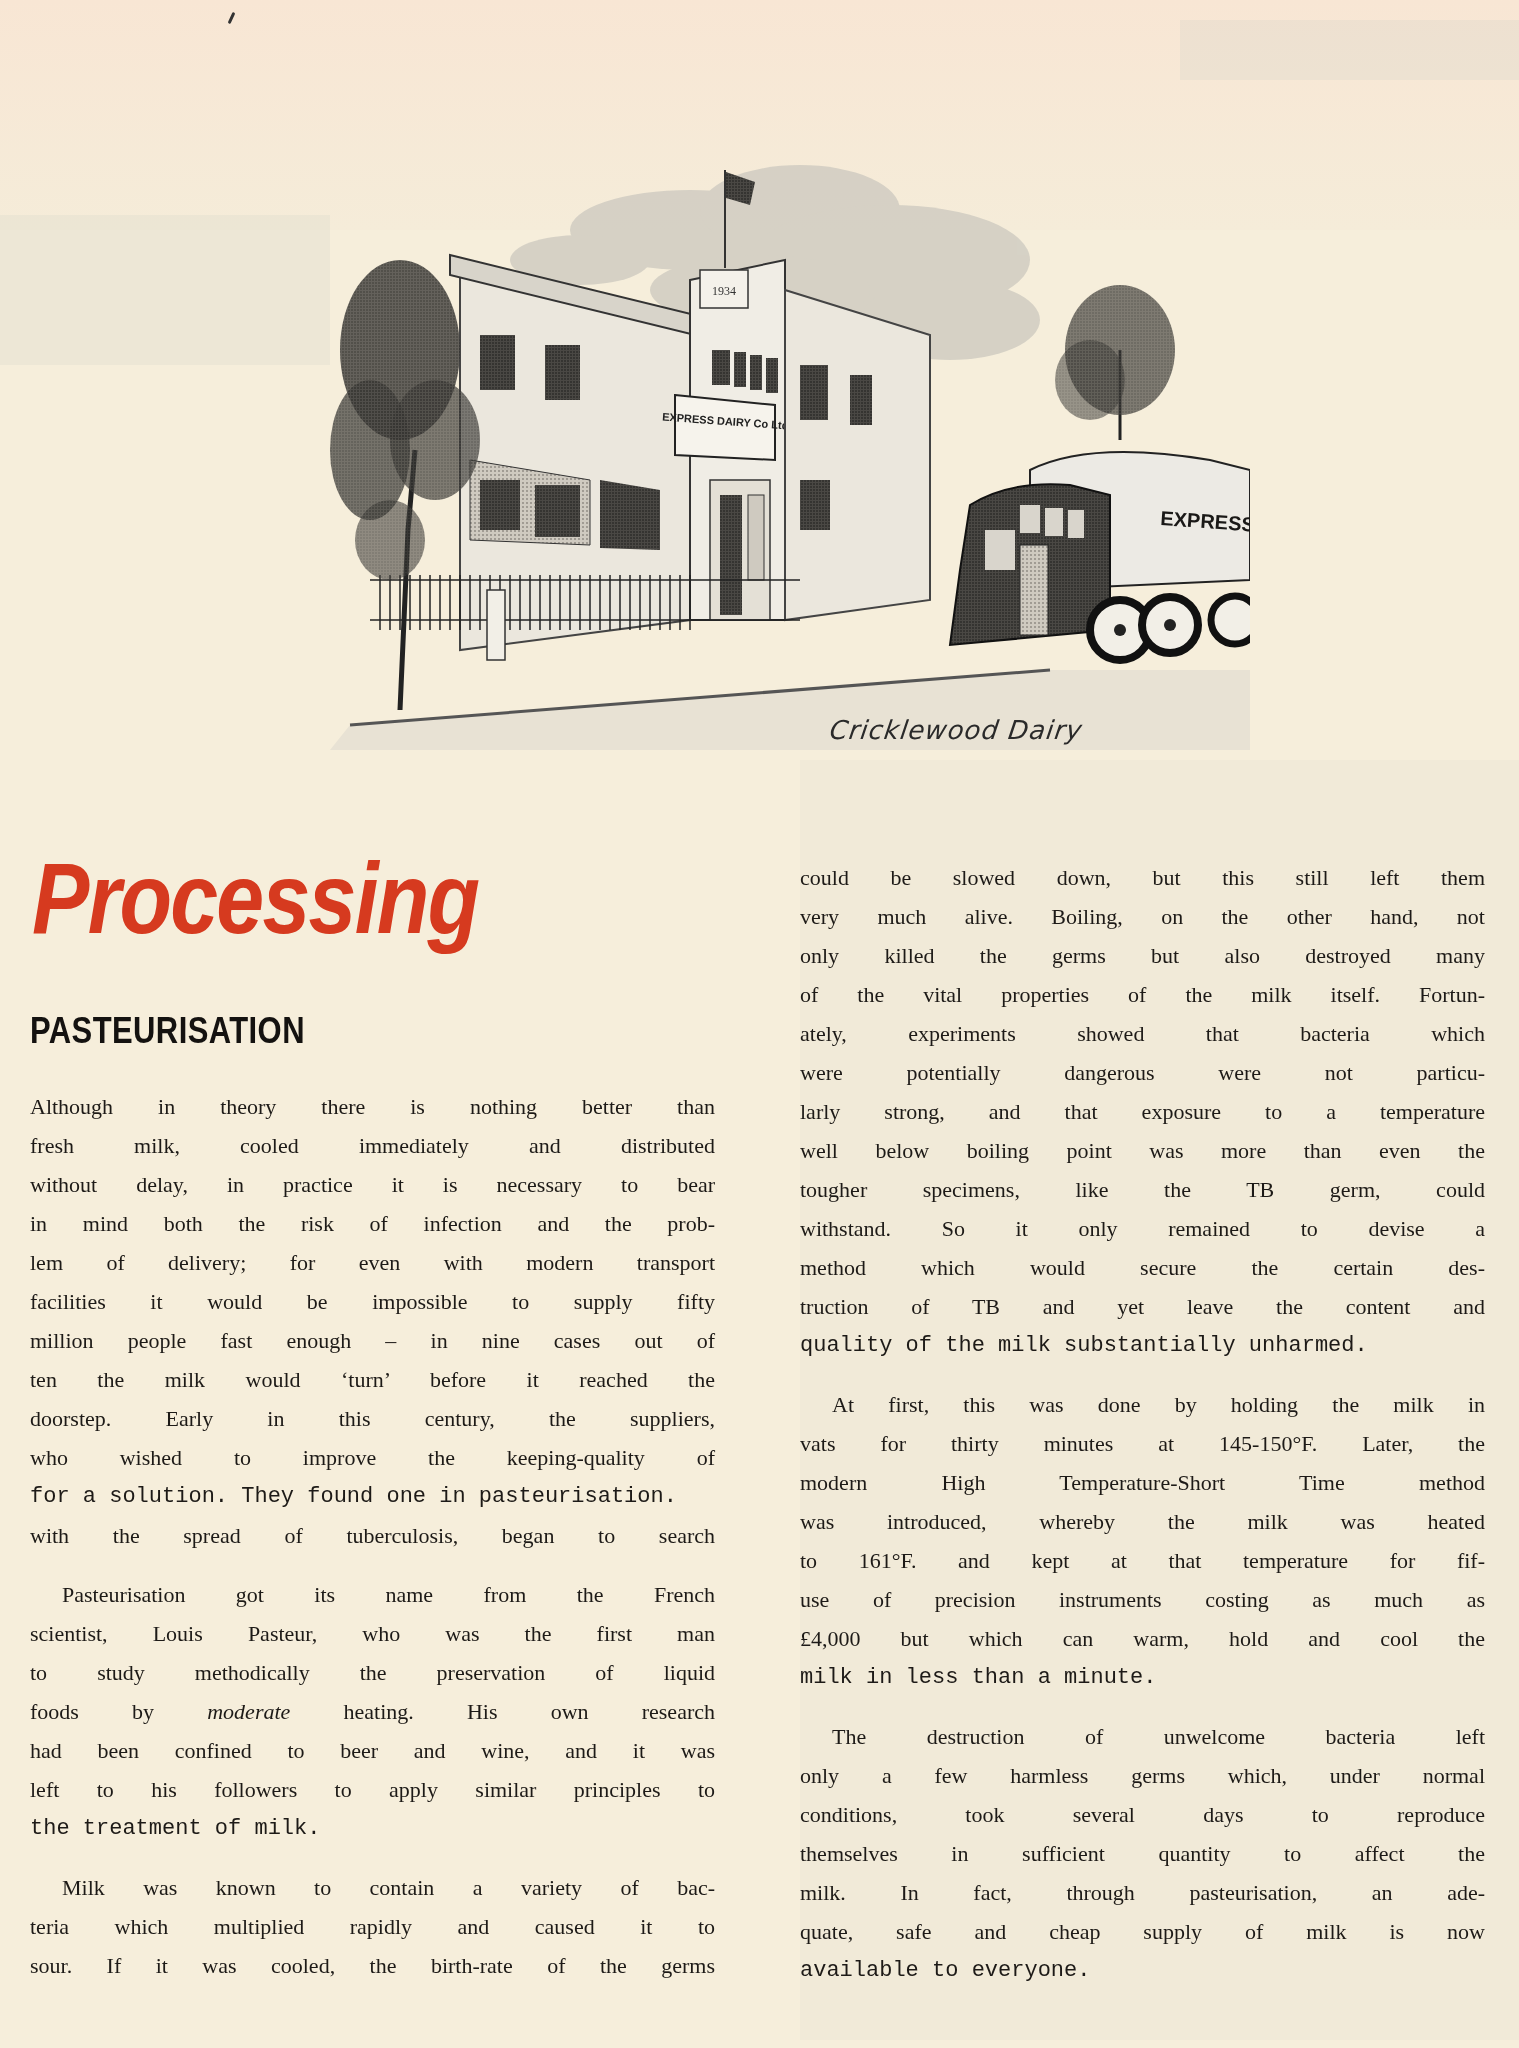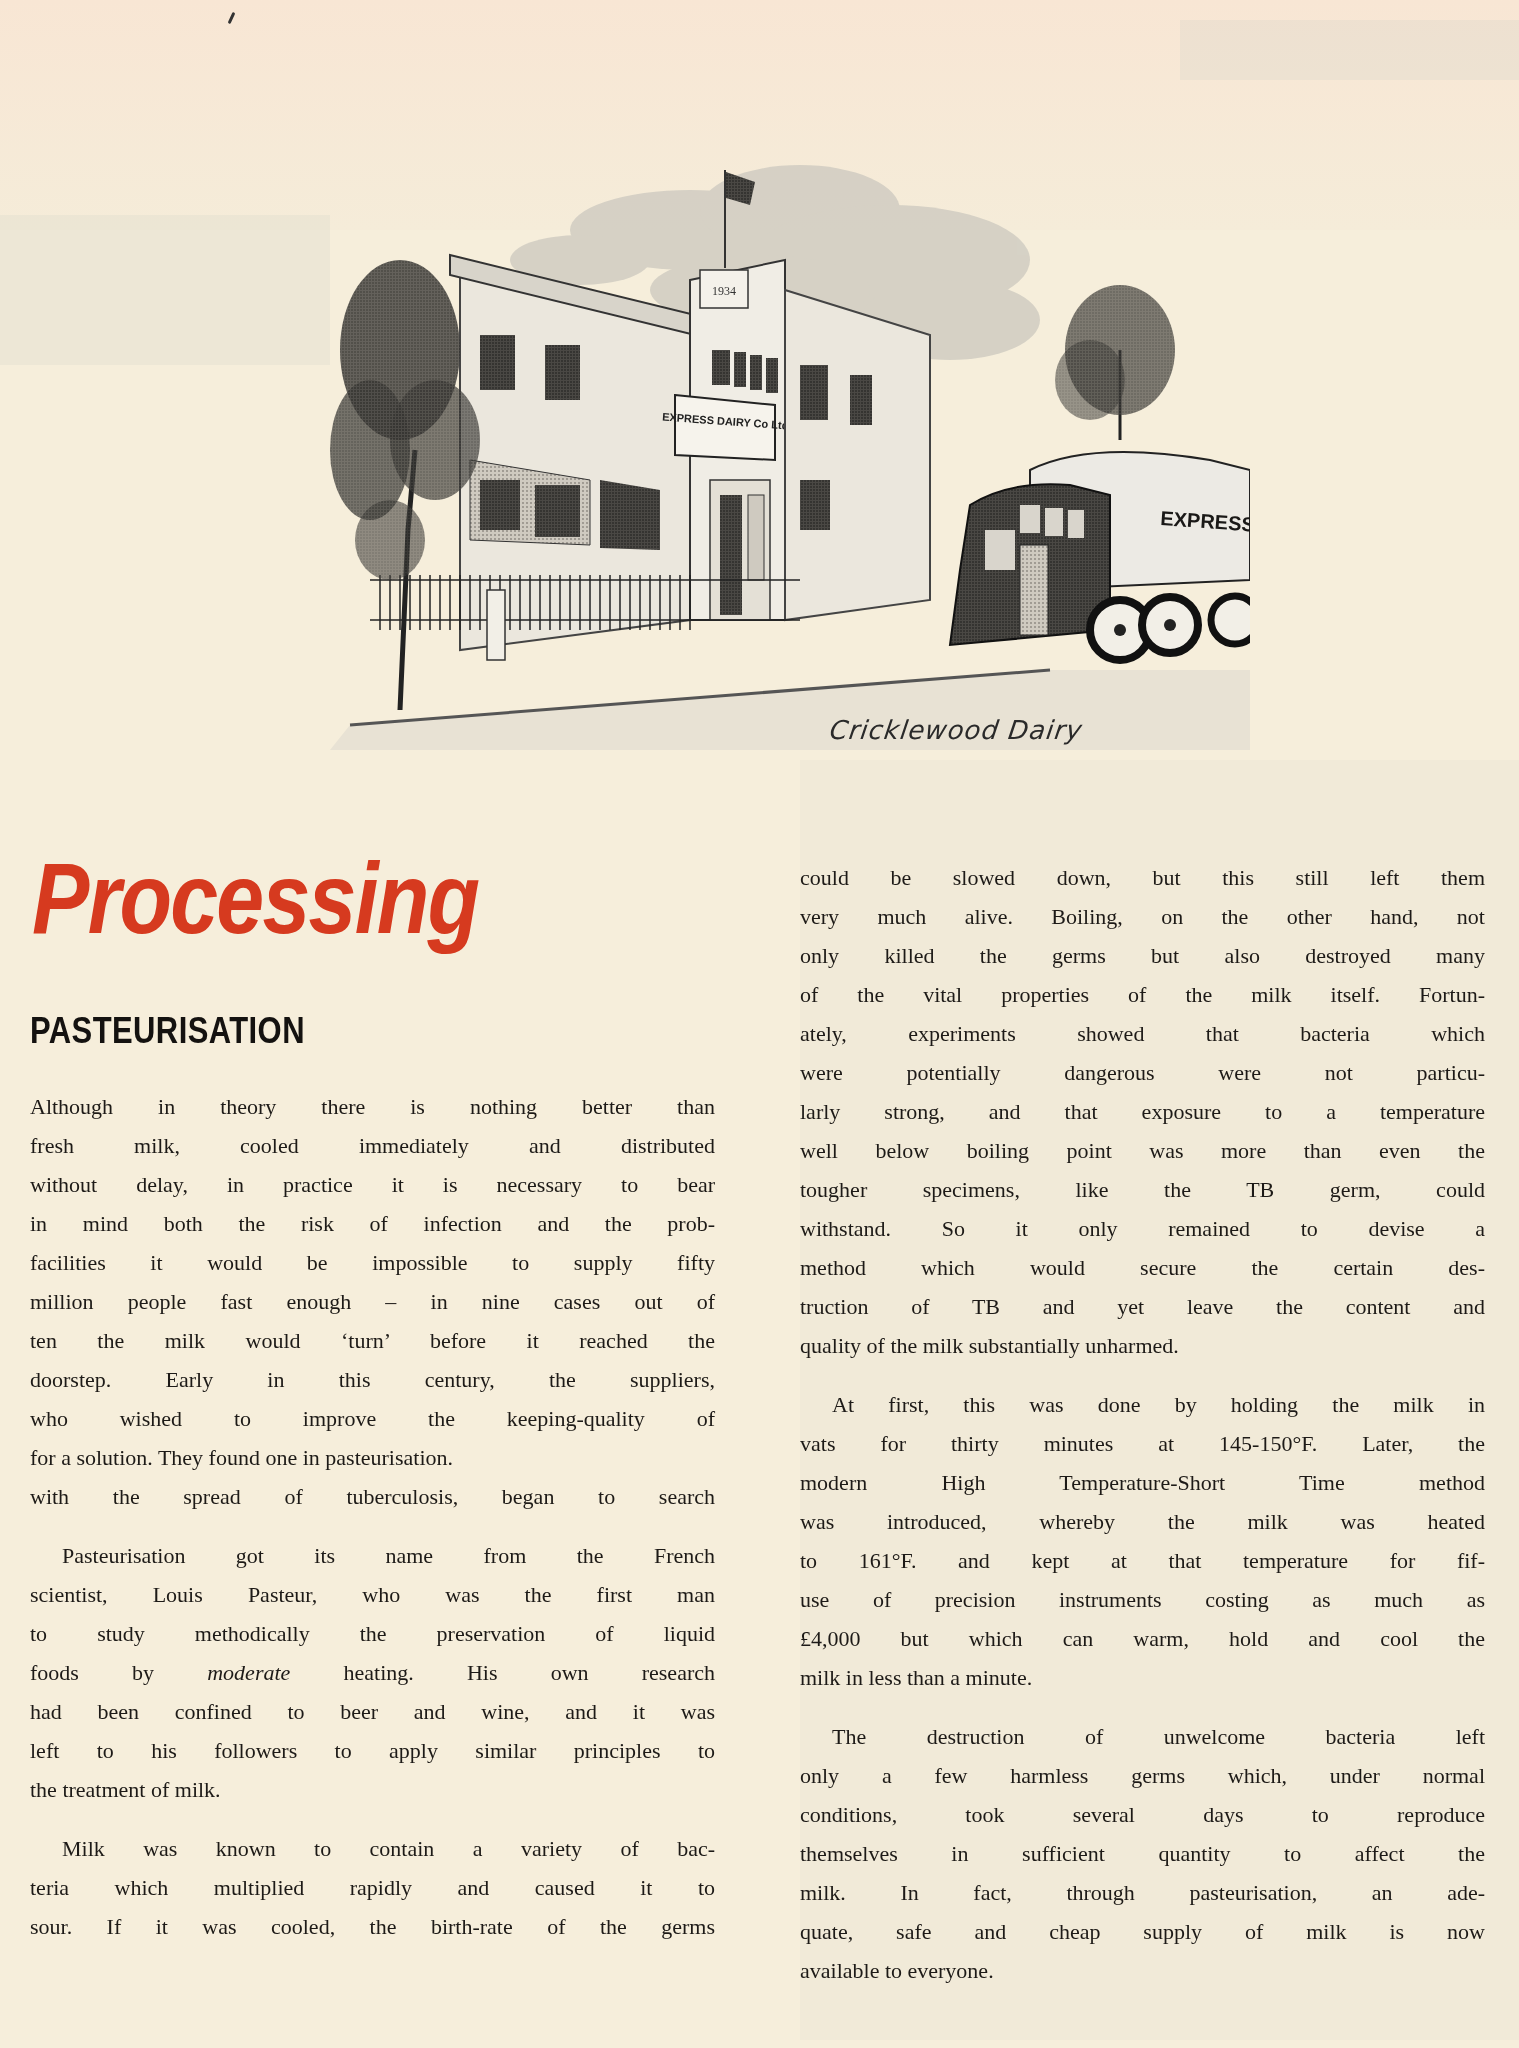--- a/index.html
+++ b/index.html
@@ -81,21 +81,21 @@
     font-size: 22px;
     line-height: 39px;
     text-align: justify;
     hyphens: manual;
   }
   .column p { margin: 0; }
   .column p + p { margin-top: 20px; }
   .col-left { left: 30px; top: 1087px; width: 685px; }
   .col-right { left: 800px; top: 858px; width: 685px; }
   .line { display: block; text-align: justify; text-align-last: justify; white-space: nowrap; }
-  .line.last { text-align-last: left; }
+  .line.last { text-align-last: left; font-family: Liberation Mono, monospace; }
   .line.indent { padding-left: 32px; }
   em { font-style: italic; }
 </style>
 </head>
 <body>
 
 <div class="paper-tint-top"></div>
 <div class="bleed-block" style="left:0;top:215px;width:330px;height:150px;"></div>
 <div class="bleed-block" style="left:1180px;top:20px;width:339px;height:60px;"></div>
 <div class="bleed-block" style="left:800px;top:760px;width:719px;height:1280px;opacity:0.5;"></div>
@@ -233,20 +233,21 @@
 
 <h1 class="main-title">Processing</h1>
 <h2 class="section-heading">PASTEURISATION</h2>
 
 <div class="column col-left">
   <p>
     <span class="line">Although in theory there is nothing better than</span>
     <span class="line">fresh milk, cooled immediately and distributed</span>
     <span class="line">without delay, in practice it is necessary to bear</span>
     <span class="line">in mind both the risk of infection and the prob-</span>
+    <span class="line">lem of delivery; for even with modern transport</span>
     <span class="line">facilities it would be impossible to supply fifty</span>
     <span class="line">million people fast enough – in nine cases out of</span>
     <span class="line">ten the milk would ‘turn’ before it reached the</span>
     <span class="line">doorstep. Early in this century, the suppliers,</span>
     <span class="line">who wished to improve the keeping-quality of</span>
     <span class="line last">for a solution. They found one in pasteurisation.</span>
     <span class="line">with the spread of tuberculosis, began to search</span>
   </p>
   <p>
     <span class="line indent">Pasteurisation got its name from the French</span>

